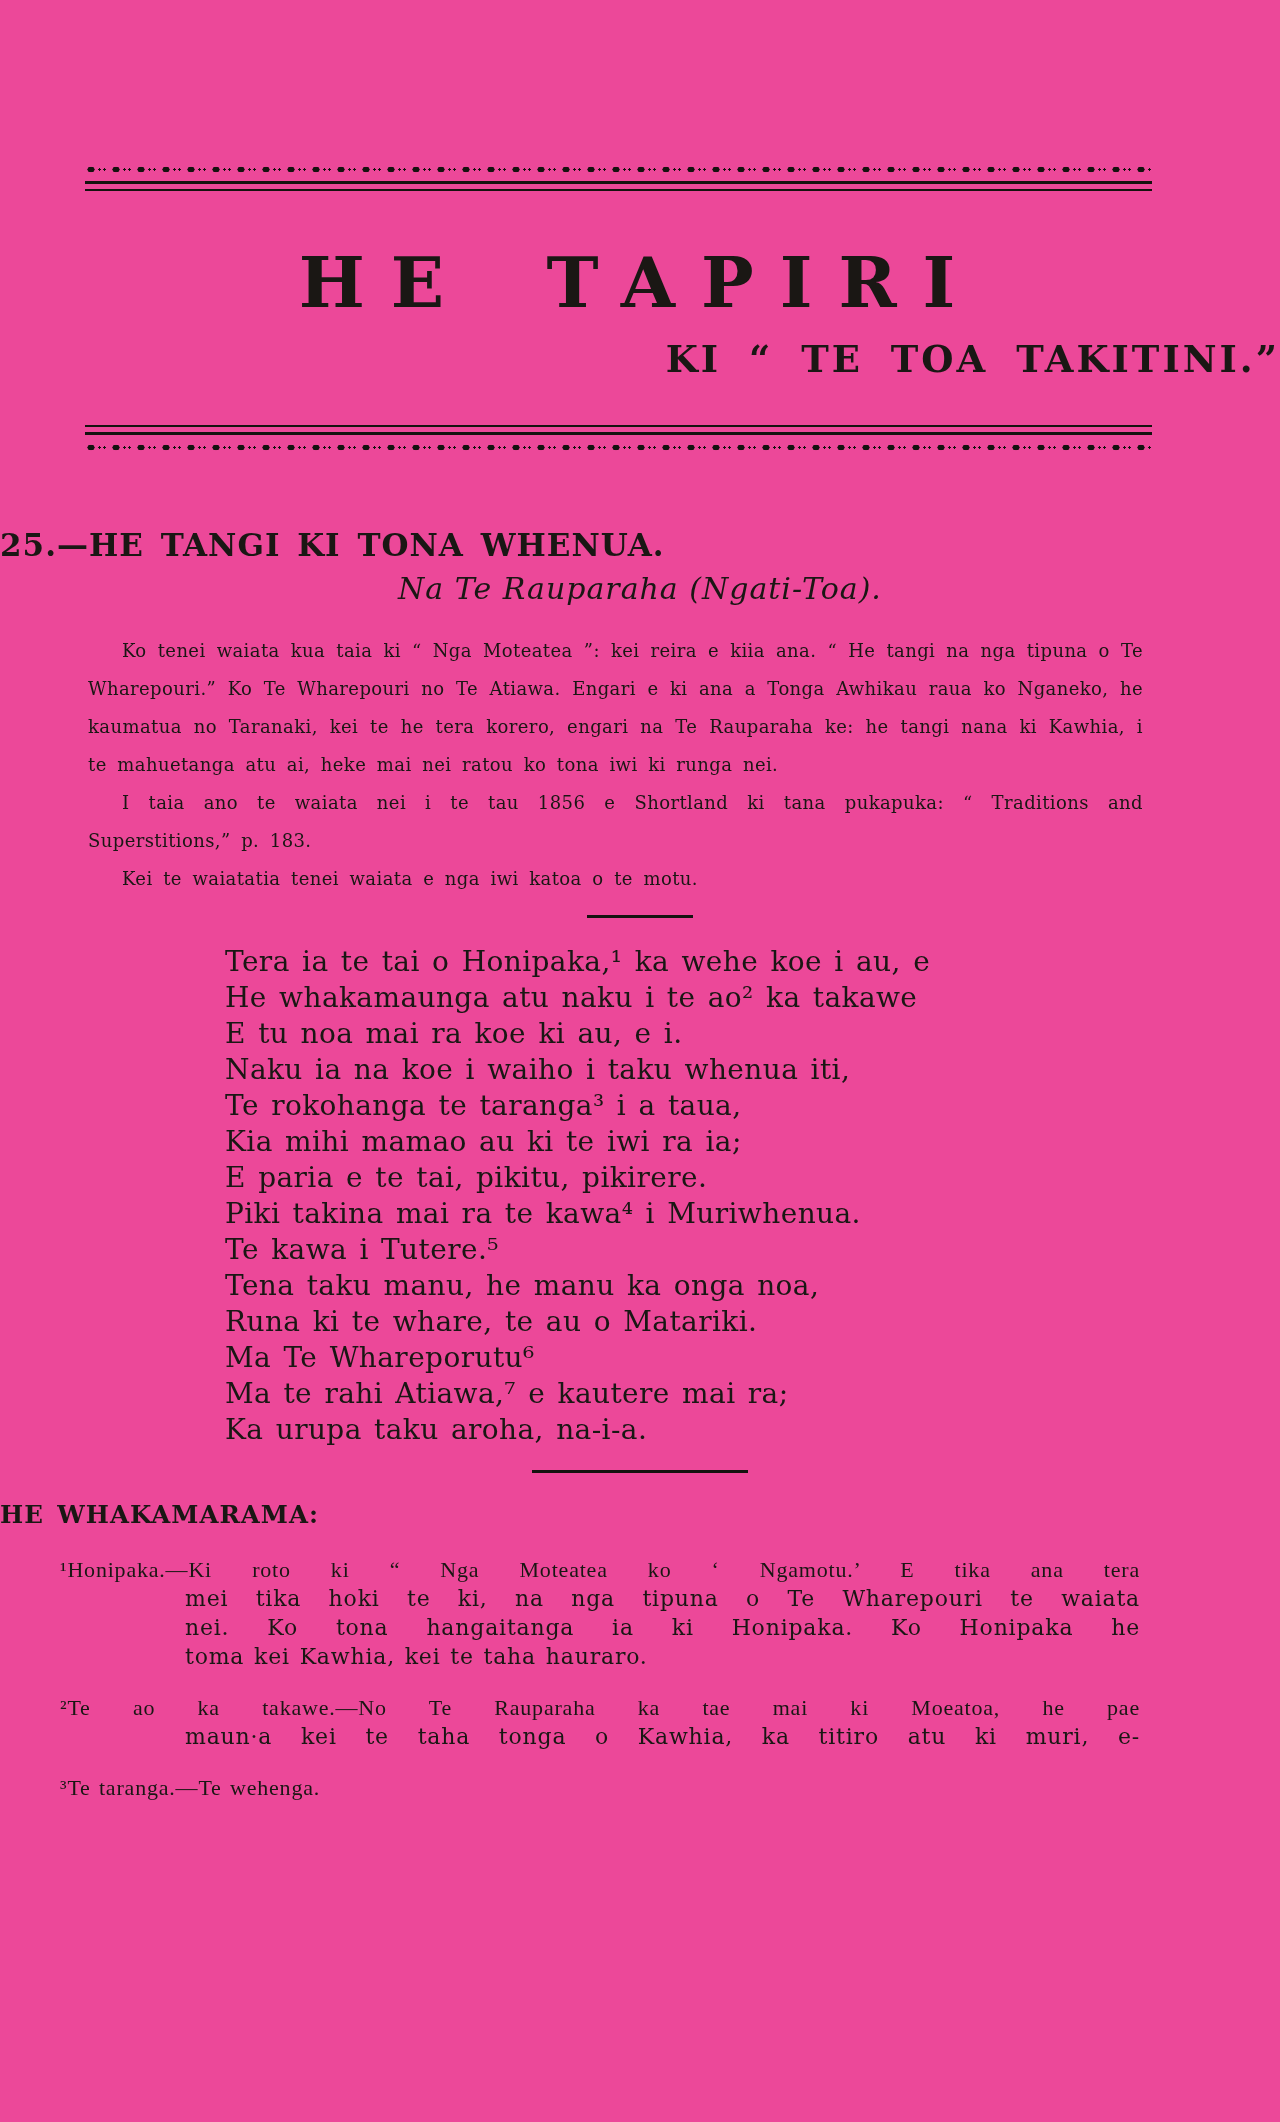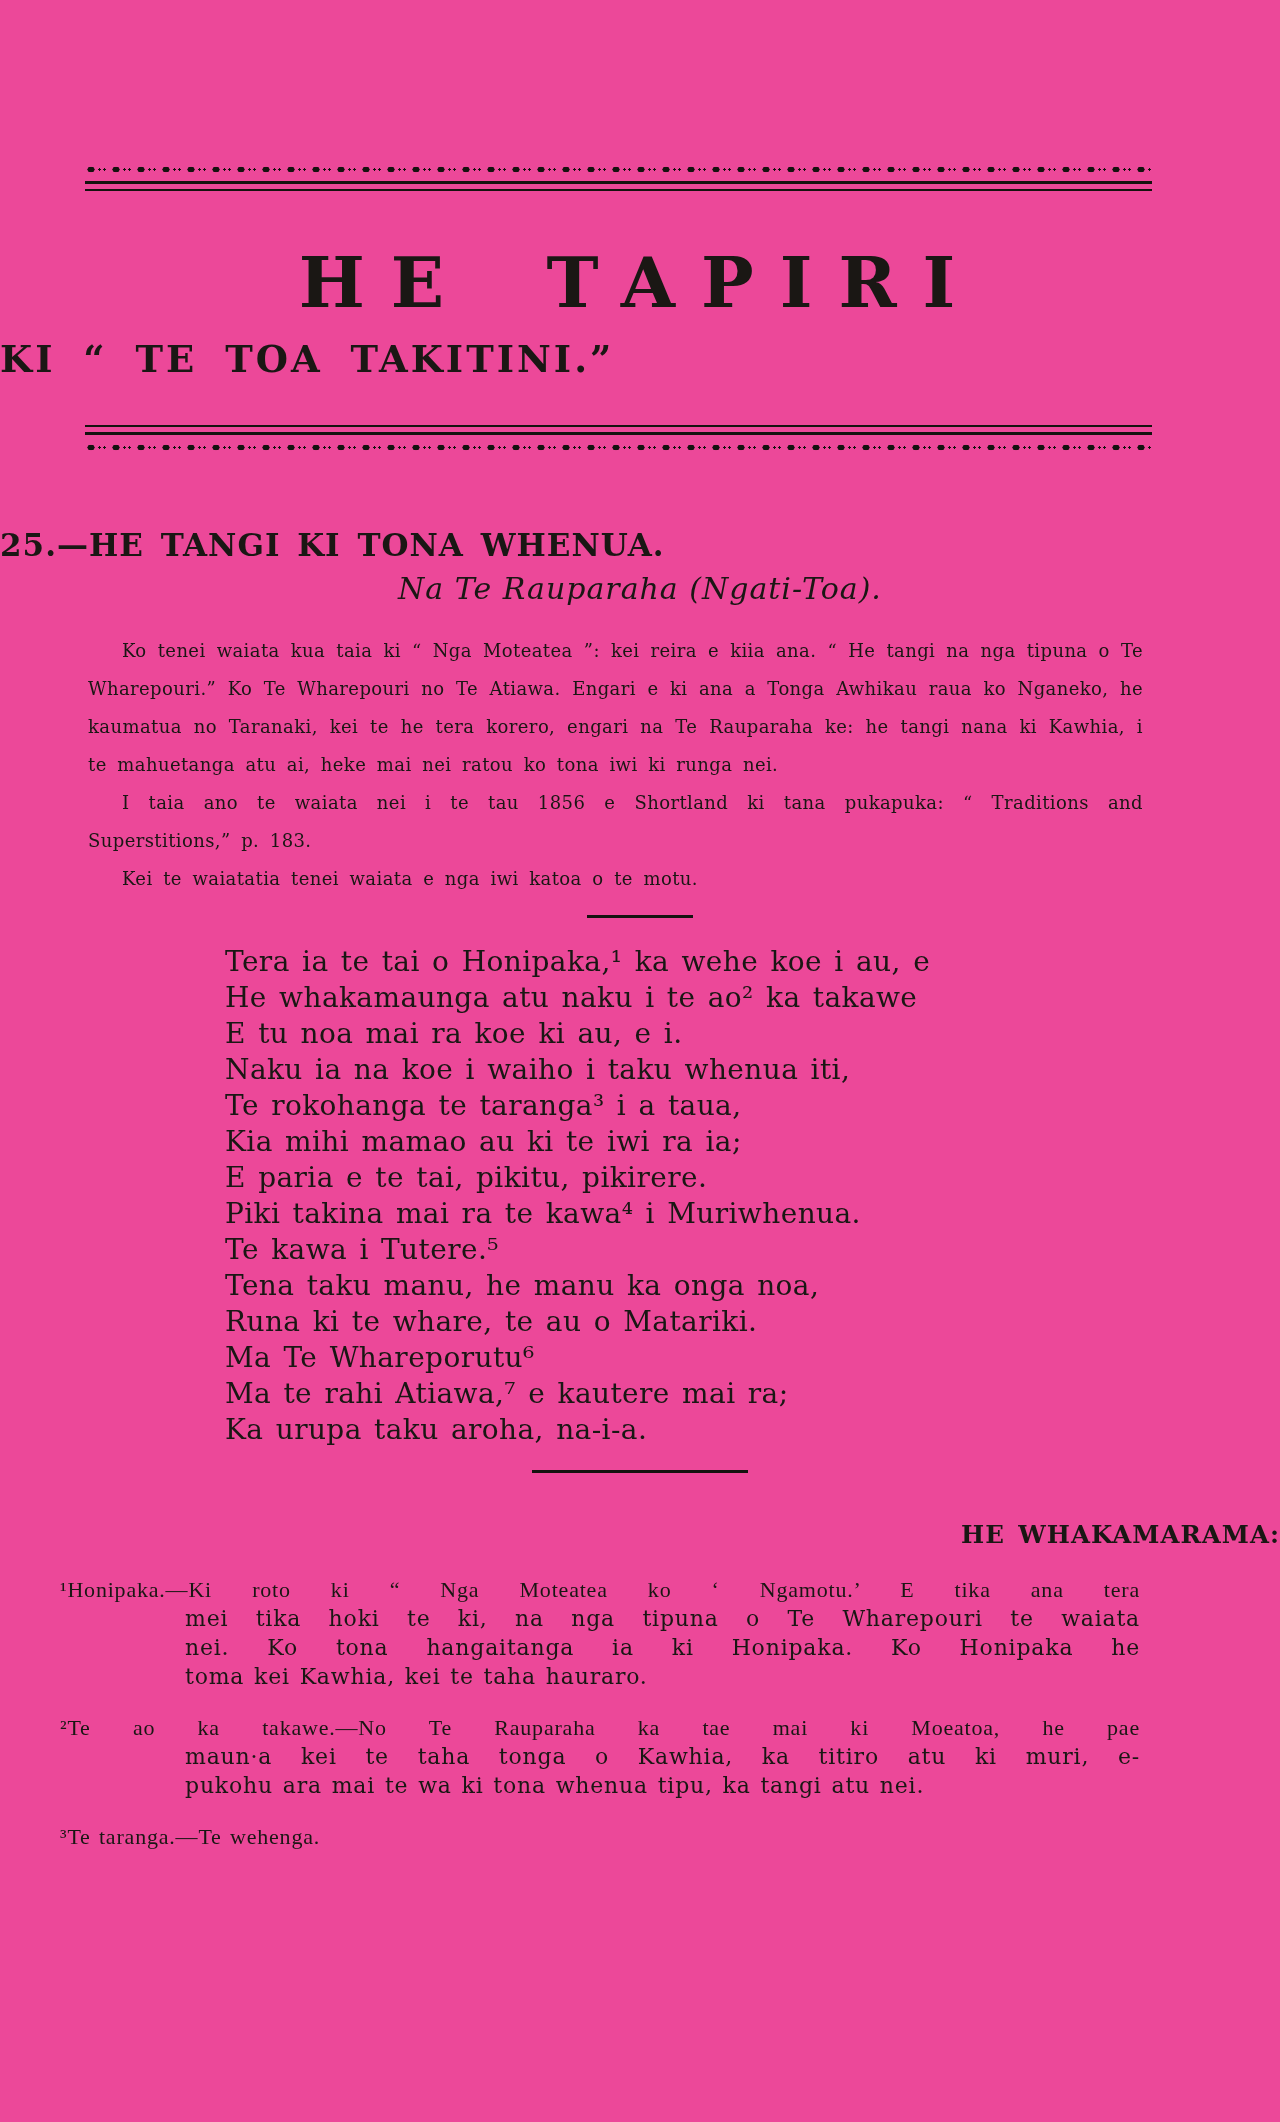--- a/index.html
+++ b/index.html
@@ -36,21 +36,21 @@
   .orn-bottom .bead { margin-top: 6px; }
 
   .title {
     text-align: center; font-weight: bold;
     font-size: 70px; line-height: 72px;
     letter-spacing: 26px; word-spacing: 26px;
     margin-top: 56px;
     white-space: nowrap;
   }
   .subtitle {
-    text-align: left; font-weight: bold;
+    text-align: right; font-weight: bold;
     font-size: 37px; line-height: 40px;
     letter-spacing: 3px; word-spacing: 12px;
     margin-top: 20px;
   }
   .heading {
     text-align: left; font-weight: bold;
     font-size: 31px; line-height: 34px;
     letter-spacing: 1px; word-spacing: 5px;
     margin-top: 74px;
   }
@@ -70,24 +70,24 @@
   .rule-short { border-top: 3px solid #15120f; }
   .rs1 { width: 106px; margin: 17px auto 0 auto; }
   .rs2 { width: 216px; margin: 22px auto 0 auto; }
   .poem {
     margin: 26px 0 12px 225px;
     font-size: 28px; line-height: 36px;
     letter-spacing: 0.4px; word-spacing: 3px;
   }
   .poem-line { white-space: pre; }
   .notes-heading {
-    text-align: right; font-weight: bold;
+    text-align: left; font-weight: bold;
     font-size: 24.5px; line-height: 28px;
     letter-spacing: 1px; word-spacing: 4px;
-    margin-top: 48px;
+    margin-top: 28px;
   }
   .footnotes {
     margin: 26px 140px 0 185px;
     font-size: 22px; line-height: 29px;
     letter-spacing: 0.8px; word-spacing: 2px;
   }
   .footnote + .footnote { margin-top: 22px; }
   .fn-just { text-align: justify; text-align-last: justify; text-justify: inter-word; }
   .fn-first { margin-left: -125px; font-family: Liberation Serif, serif; }
 </style>
@@ -146,20 +146,19 @@
   <div class="footnotes">
     <div class="footnote">
       <div class="fn-first fn-just">¹Honipaka.—Ki roto ki “ Nga Moteatea ko ‘ Ngamotu.’  E tika ana tera</div>
       <div class="fn-just">mei tika hoki te ki, na nga tipuna o Te Wharepouri te waiata</div>
       <div class="fn-just">nei.  Ko tona hangaitanga ia ki Honipaka.  Ko Honipaka he</div>
       <div>toma kei Kawhia, kei te taha hauraro.</div>
     </div>
     <div class="footnote">
       <div class="fn-first fn-just">²Te ao ka takawe.—No Te Rauparaha ka tae mai ki Moeatoa, he pae</div>
       <div class="fn-just">maun·a kei te taha tonga o Kawhia, ka titiro atu ki muri, e-</div>
-      <div>pukohu ara mai te wa ki tona whenua tipu, ka tangi atu nei.</div>
     </div>
     <div class="footnote">
       <div class="fn-first">³Te taranga.—Te wehenga.</div>
     </div>
   </div>
 
 </div>
 
 </body></html>

